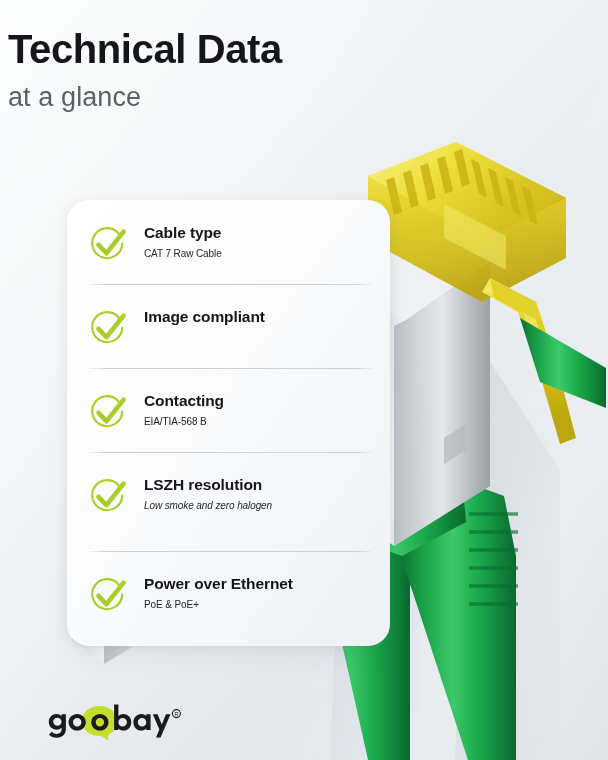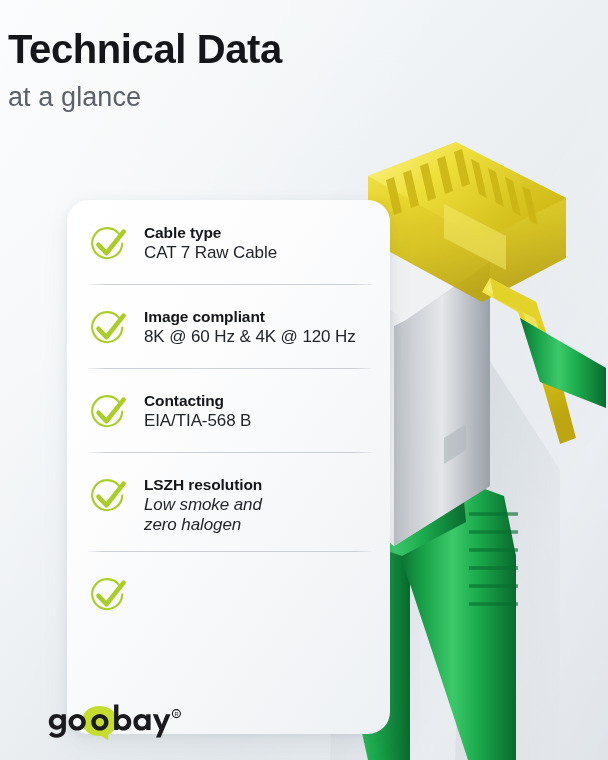--- a/index.html
+++ b/index.html
@@ -81,21 +81,21 @@
     z-index: 3;
     pointer-events: none;
   }
 
   
   #spec-card {
     position: absolute;
     left: 67px;
     top: 200px;
     width: 323px;
-    height: 534px;
+    height: 446px;
     border-radius: 22px;
     background:
       linear-gradient(125deg,
         #ffffff 0%,
         #fdfdfe 34%,
         #f6f8f9 62%,
         #eef1f4 100%);
     box-shadow:
       0 2px 10px rgba(90,100,112,0.10),
       0 10px 26px rgba(90,100,112,0.07);
@@ -143,21 +143,21 @@
   }
   .feature-title {
     font-size: 15.5px;
     line-height: 20px;
     font-weight: bold;
     color: #15161a;
     letter-spacing: -0.1px;
     white-space: nowrap;
   }
   .feature-value {
-    font-size: 17px;
+    font-size: 10px;
     line-height: 20px;
     font-weight: normal;
     color: #22252a;
     letter-spacing: -0.1px;
     white-space: nowrap;
   }
   .feature-value.multiline {
     white-space: normal;
   }
 
@@ -351,21 +351,20 @@
 
     <div class="feature-row" style="height:83px; padding-top:21px;">
       <span class="check-wrap">
         <svg viewBox="0 0 40 40" xmlns="http://www.w3.org/2000/svg">
           <path d="M31.5 10.5 A15 15 0 1 0 34.2 19.6" fill="none" stroke="#aace27" stroke-width="2.1" stroke-linecap="round"></path>
           <path d="M10.5 20.8 L18.4 29.2 L35.6 7.6" fill="none" stroke="#aace27" stroke-width="4.6" stroke-linecap="round" stroke-linejoin="round"></path>
         </svg>
       </span>
       <span class="feature-text">
         <span class="feature-title">Image compliant</span><br>
-        <span class="feature-value">8K @ 60 Hz &amp; 4K @ 120 Hz</span>
       </span>
     </div>
 
     <div class="divider"></div>
 
     <div class="feature-row" style="height:83px; padding-top:21px;">
       <span class="check-wrap">
         <svg viewBox="0 0 40 40" xmlns="http://www.w3.org/2000/svg">
           <path d="M31.5 10.5 A15 15 0 1 0 34.2 19.6" fill="none" stroke="#aace27" stroke-width="2.1" stroke-linecap="round"></path>
           <path d="M10.5 20.8 L18.4 29.2 L35.6 7.6" fill="none" stroke="#aace27" stroke-width="4.6" stroke-linecap="round" stroke-linejoin="round"></path>
@@ -393,20 +392,24 @@
     </div>
 
     <div class="divider"></div>
 
     <div class="feature-row" style="height:84px; padding-top:21px;">
       <span class="check-wrap">
         <svg viewBox="0 0 40 40" xmlns="http://www.w3.org/2000/svg">
           <path d="M31.5 10.5 A15 15 0 1 0 34.2 19.6" fill="none" stroke="#aace27" stroke-width="2.1" stroke-linecap="round"></path>
           <path d="M10.5 20.8 L18.4 29.2 L35.6 7.6" fill="none" stroke="#aace27" stroke-width="4.6" stroke-linecap="round" stroke-linejoin="round"></path>
         </svg>
+      </span>
+      <span class="feature-text">
+        <span class="feature-title">Power over Ethernet</span><br>
+        <span class="feature-value">PoE &amp; PoE+</span>
       </span>
     </div>
 
   </div>
 
   <div id="logo">
     <svg viewBox="0 0 160 40" xmlns="http://www.w3.org/2000/svg">
 
       <path d="M52.5 4 C62.8 4 70 10.6 70 19.2 C70 25.2 66.6 30.3 61.2 32.8
                L61.2 38.6 L54.2 33.9 C53.6 34.0 53.1 34.0 52.5 34.0

